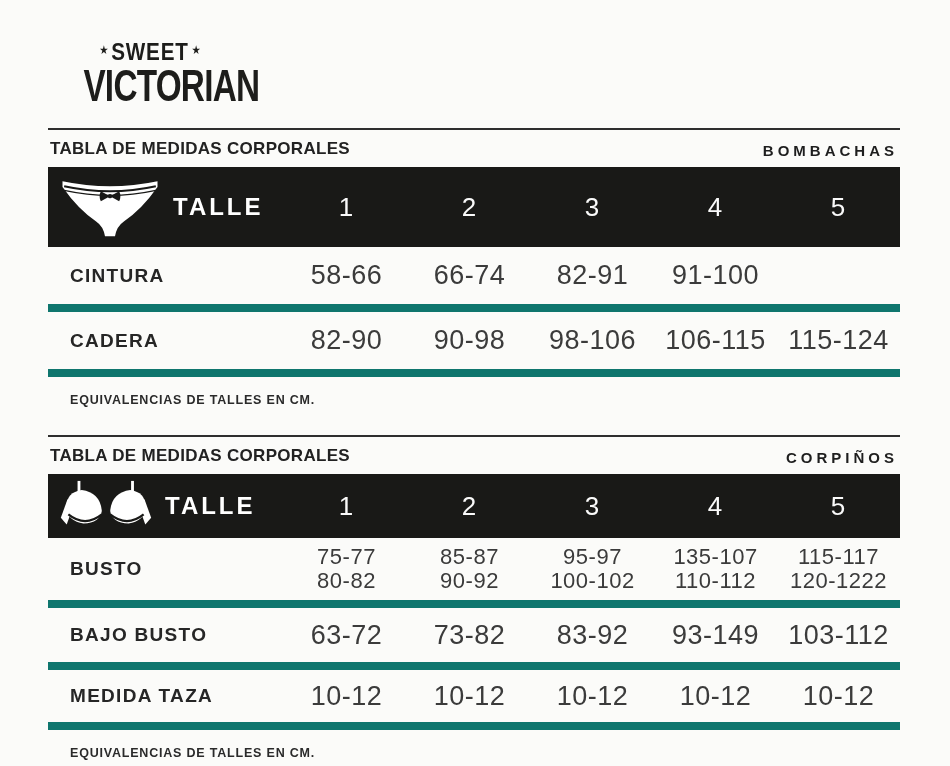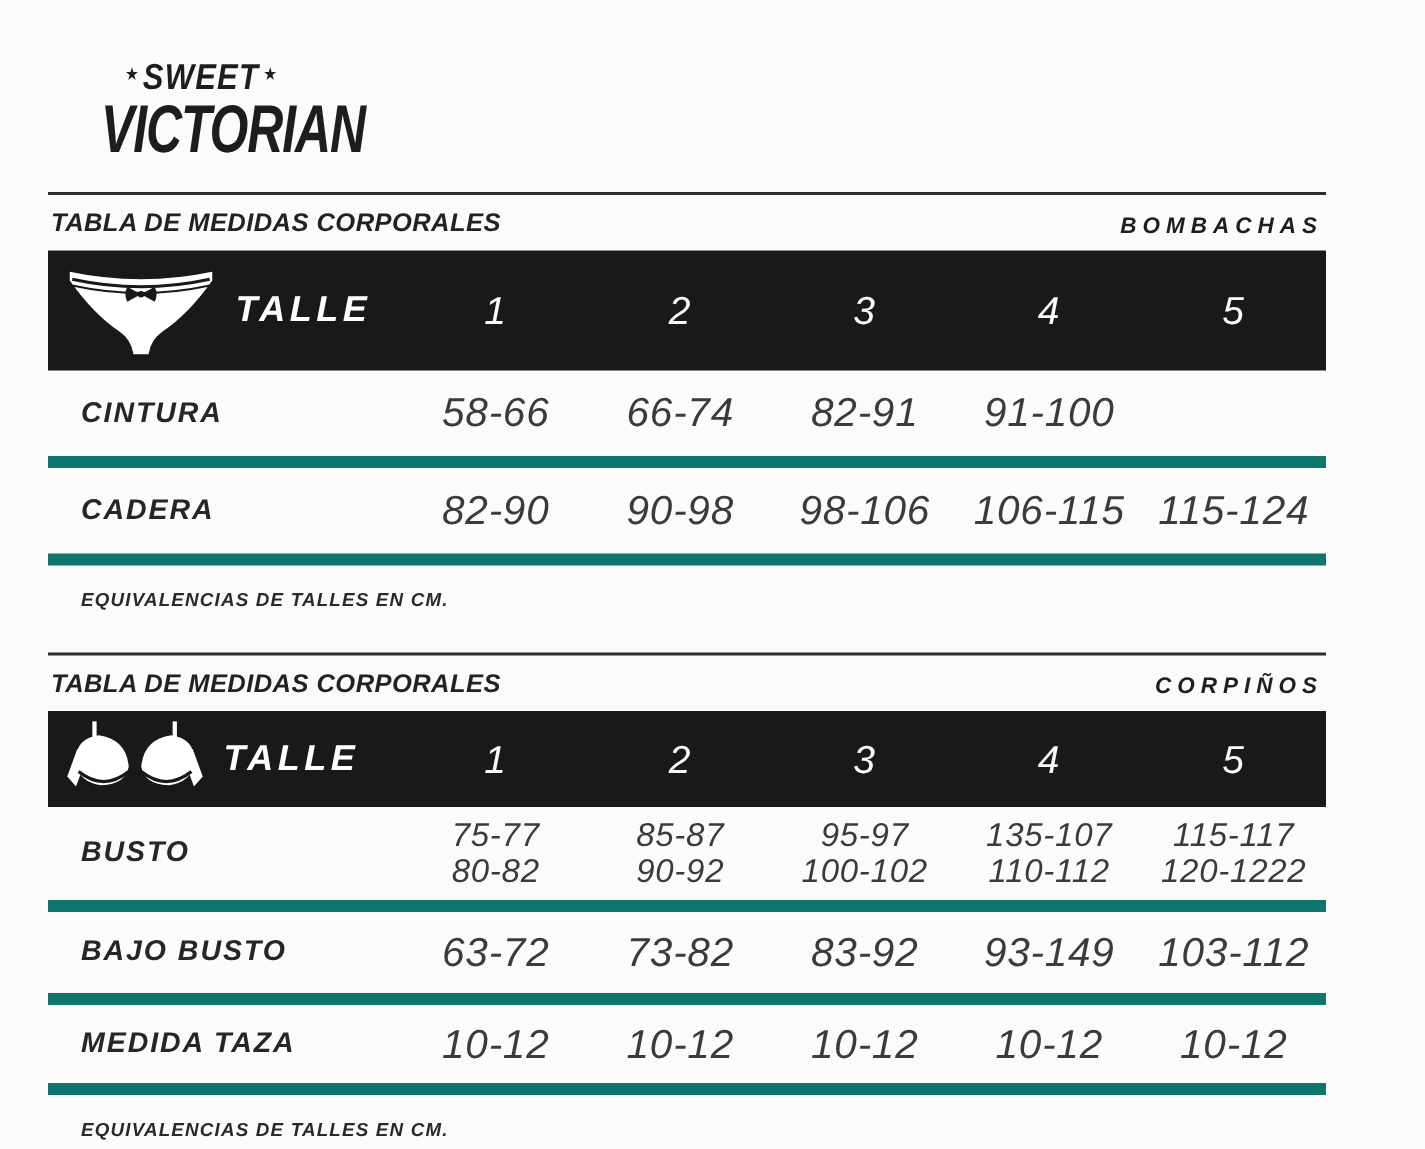--- a/index.html
+++ b/index.html
@@ -3,21 +3,21 @@
 <meta charset="utf-8">
 <style>
   html,body{margin:0;padding:0;}
   body{
     width:950px;height:766px;
     background:#fbfbf9;
     font-family:"Liberation Sans","DejaVu Sans",sans-serif;
     color:#262626;
     overflow:hidden;
   }
-  .page{margin-left:32px;width:852px;font-style:italic;}
+  .page{margin-left:48px;width:852px;}
 
   
   .logo{margin:40px 0 0 12px;width:180px;text-align:center;color:#1d1d1b;}
   .logo-line1{display:block;transform:scaleX(.86);transform-origin:center;
     font-size:24px;font-weight:700;letter-spacing:1px;line-height:1;white-space:nowrap;}
   .logo-line1 .star{font-size:12px;vertical-align:6px;letter-spacing:0;padding:0 3px;}
   .logo-line2{display:block;transform:scaleX(.74);transform-origin:center;
     font-size:45px;font-weight:700;letter-spacing:-1px;line-height:.92;margin-top:1px;white-space:nowrap;}
 
   

